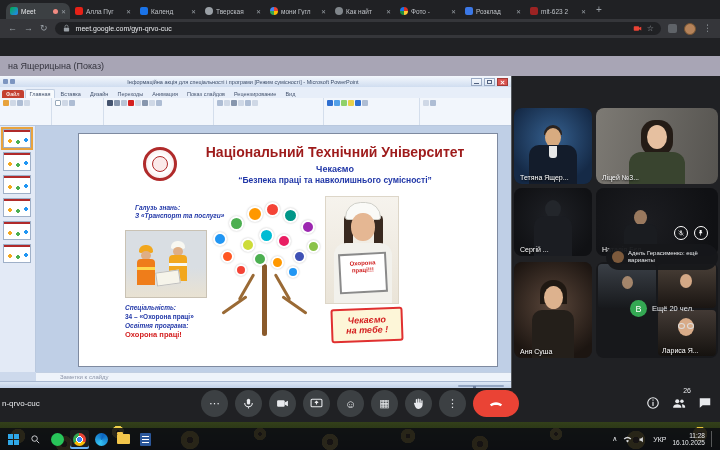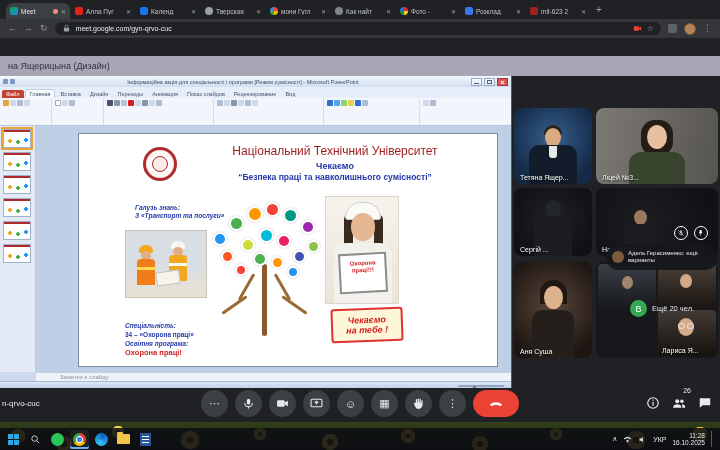--- a/index.html
+++ b/index.html
@@ -67,21 +67,21 @@
 #slide{position:absolute;left:42px;top:7px;width:420px;height:234px;background:#fff;border:1px solid #7e8aa0}
 #notes{position:absolute;left:36px;top:296px;width:476px;height:9px;background:#eef3fa;border-top:1px solid #c2cfe2;font-size:6px;color:#8b94a8;padding-left:24px;display:flex;align-items:center}
 #ppt-status{position:absolute;left:0;top:305px;width:512px;height:7px;background:linear-gradient(#dde7f5,#c2d1e8);border-top:1px solid #a8b8d2}
 .zoom{position:absolute;right:8px;top:3px;width:46px;height:2px;background:#93a5c2;border-radius:1px}
 .zknob{position:absolute;right:28px;top:1px;width:3px;height:6px;background:#6d7f9e}
 
 
 .logo{position:absolute;left:64px;top:13px;width:34px;height:34px;border-radius:50%;border:3px solid #b02a2a;background:radial-gradient(circle,#fff 45%,#f3dcdc 100%);display:flex;align-items:center;justify-content:center}
 .logo-in{width:16px;height:16px;border-radius:50%;border:1px solid #b02a2a;background:#fbeaea}
 .st{position:absolute;left:98px;top:10px;width:316px;text-align:center;line-height:1.25}
-.t1{font-size:12px;font-weight:normal;color:#9e1b1b}
+.t1{font-size:14px;font-weight:bold;color:#9e1b1b}
 .t3{font-size:9px;font-weight:bold;color:#2238a8;margin-top:2px}
 .t4{font-size:8.5px;font-weight:bold;color:#2238a8}
 .sfield{position:absolute;left:56px;top:70px;font-size:6.5px;font-weight:bold;font-style:italic;color:#2238a8;line-height:1.3}
 .pworkers{position:absolute;left:46px;top:96px;width:82px;height:68px;border:1px solid #c9c2b4;background:linear-gradient(#d9dee3 55%,#e9e2d2);overflow:hidden}
 .wk{position:absolute;width:20px;height:42px}
 .wk .hm{position:absolute;left:3px;top:0;width:14px;height:8px;background:#f2a71d;border-radius:7px 7px 2px 2px}
 .wk .fc{position:absolute;left:5px;top:6px;width:10px;height:9px;background:#dfae85;border-radius:50%}
 .wk .bd{position:absolute;left:1px;top:14px;width:18px;height:26px;background:#ef7d1a;border-radius:4px 4px 0 0}
 .wk .stripe{position:absolute;left:1px;top:22px;width:18px;height:3px;background:#ffd84d}
 .paper{position:absolute;left:30px;top:40px;width:24px;height:14px;background:#f6f4ea;border:1px solid #bbb;transform:rotate(-8deg)}
@@ -90,21 +90,21 @@
 .br{position:absolute;width:3px;height:30px;background:#9a6a35;border-radius:2px}
 .dot{position:absolute;border-radius:50%;border:2px solid #fff;box-shadow:0 0 2px rgba(0,0,0,.25)}
 .pwoman{position:absolute;left:246px;top:62px;width:74px;height:108px;border:1px solid #ddd6c8;background:linear-gradient(#f6f3ed,#eae4d8);overflow:hidden}
 .wh{position:absolute;left:19px;top:5px;width:36px;height:18px;background:#fafaf7;border:1px solid #cfcfc8;border-radius:18px 18px 3px 3px}
 .wf{position:absolute;left:25px;top:16px;width:24px;height:28px;background:#e5b793;border-radius:48%}
 .whair,.whair2{position:absolute;top:18px;width:9px;height:34px;background:#39291f;border-radius:5px}
 .whair{left:18px}.whair2{left:48px}
 .wbody{position:absolute;left:8px;top:46px;width:58px;height:62px;background:#f2f1ec;border-radius:12px 12px 0 0}
 .sign{position:absolute;left:13px;top:56px;width:48px;height:40px;background:#fff;border:2px solid #8a8a8a;transform:rotate(-3deg);font-size:6px;font-weight:bold;color:#d02020;text-align:center;line-height:1.2;padding-top:5px}
 .cta{position:absolute;left:252px;top:174px;width:72px;height:34px;background:#fdf6d8;border:2px solid #e03030;border-radius:3px;display:flex;flex-direction:column;align-items:center;justify-content:center;color:#d42020;font-weight:bold;font-style:italic;font-size:9px;line-height:1.15;transform:rotate(-2deg)}
-.sspec{position:absolute;left:46px;top:188px;font-size:6.5px;font-weight:bold;line-height:1.35}
+.sspec{position:absolute;left:46px;top:170px;font-size:6.5px;font-weight:bold;line-height:1.35}
 .bluet{color:#2238a8;font-style:italic}
 .bluev{color:#2238a8}
 .redv{color:#d42020;font-size:7.5px}
 
 
 .tile{position:absolute;border-radius:8px;overflow:hidden;background:#17181b}
 .tl{position:absolute;left:6px;bottom:3px;font-size:7px;color:#fff;text-shadow:0 1px 2px #000;white-space:nowrap;z-index:3}
 .art{position:absolute;inset:0}
 .ph,.pb,.phh{position:absolute}
 .hicon{position:absolute;width:14px;height:14px;border-radius:50%;border:1px solid #fff;display:flex;align-items:center;justify-content:center;color:#fff;z-index:4}
@@ -241,21 +241,21 @@
       <span class="star">☆</span>
     </div>
     <span class="ext"></span>
     <span class="avatar"></span>
     <span class="navg">⋮</span>
   </div>
 
   <div id="meet">
 
     <div id="banner">
-      <span>на Ящерицына (Дизайн)</span>
+      <span>на Ящерицына (Показ)</span>
     </div>
 
     <div id="ppt">
       <div id="ppt-title">
         <span class="qat"></span>
         <span class="qat"></span>
         <span class="ttext">Інформаційна акція для спеціальності і програми [Режим сумісності] - Microsoft PowerPoint</span>
         <span class="winbtn">
             <i class="wmin"></i>
           </span>

